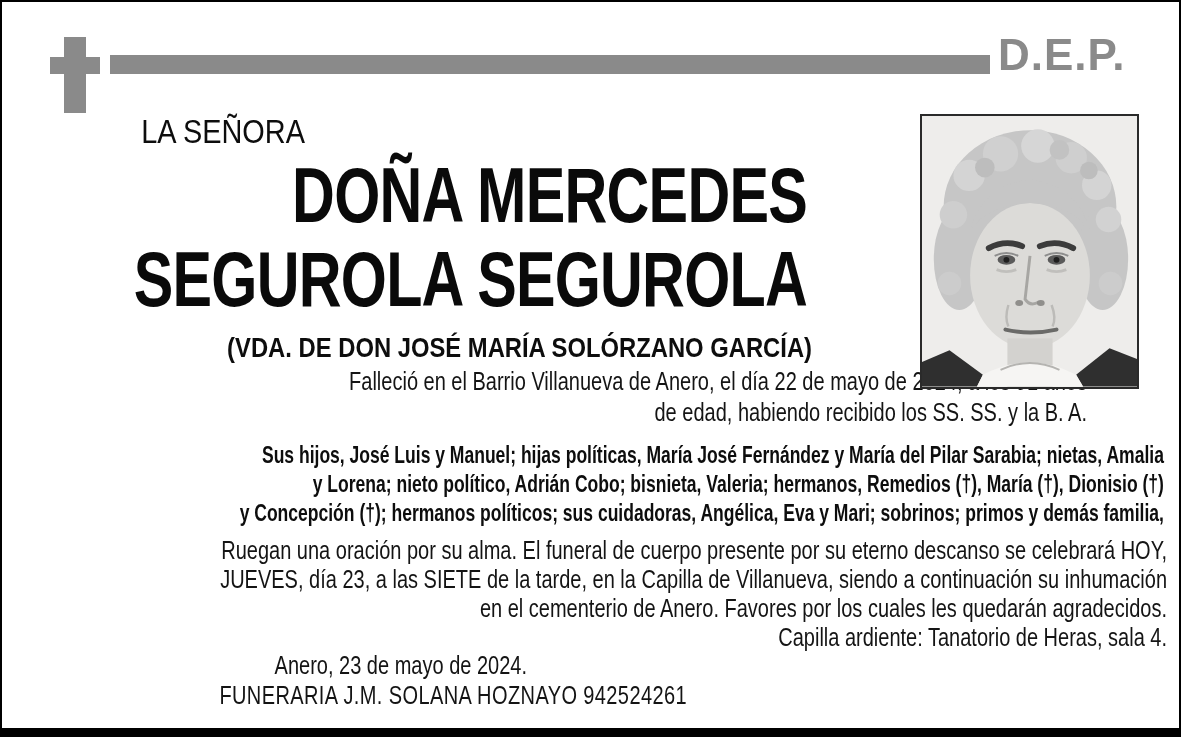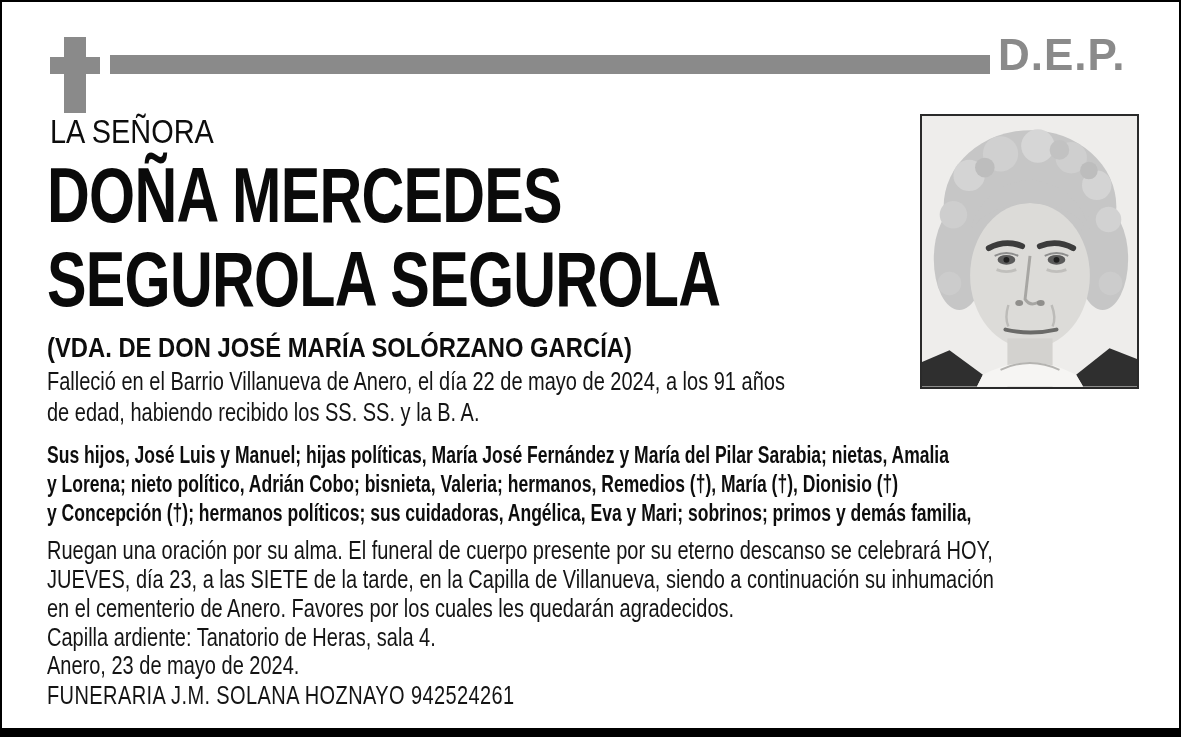--- a/index.html
+++ b/index.html
@@ -7,20 +7,21 @@
     position:relative;
     width:1181px;height:737px;
     background:#ffffff;
     border-top:2px solid #000;
     border-left:2px solid #000;
     border-right:2px solid #000;
     box-sizing:border-box;
     overflow:hidden;
     font-family:"Liberation Sans", sans-serif;
     color:#121212;
+    text-align:right;
   }
   .bottom-rule{
     position:absolute;left:0;right:0;bottom:0;height:9px;background:#000;
   }
   
   .cross-v{position:absolute;left:62px;top:35px;width:22px;height:76px;background:#8a8a8a;}
   .cross-h{position:absolute;left:48px;top:55px;width:50px;height:17px;background:#8a8a8a;}
   .header-rule{position:absolute;left:108px;top:53px;width:880px;height:19px;background:#8a8a8a;}
   .dep{
     position:absolute;left:996px;top:28px;

